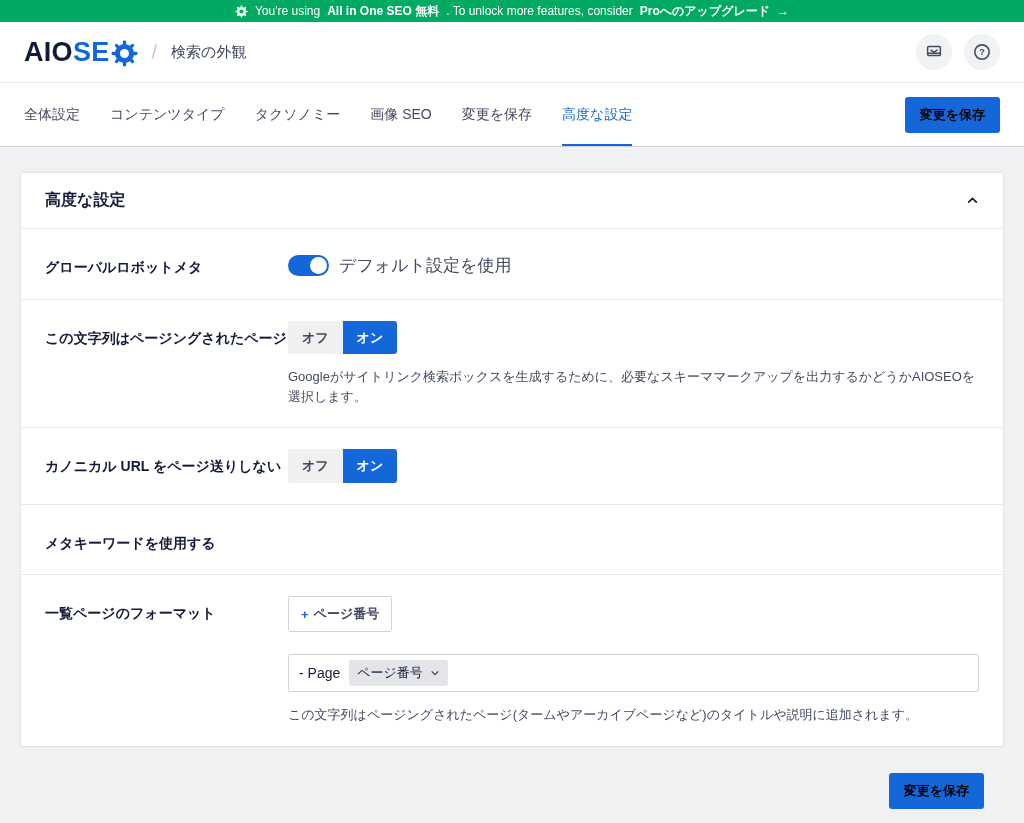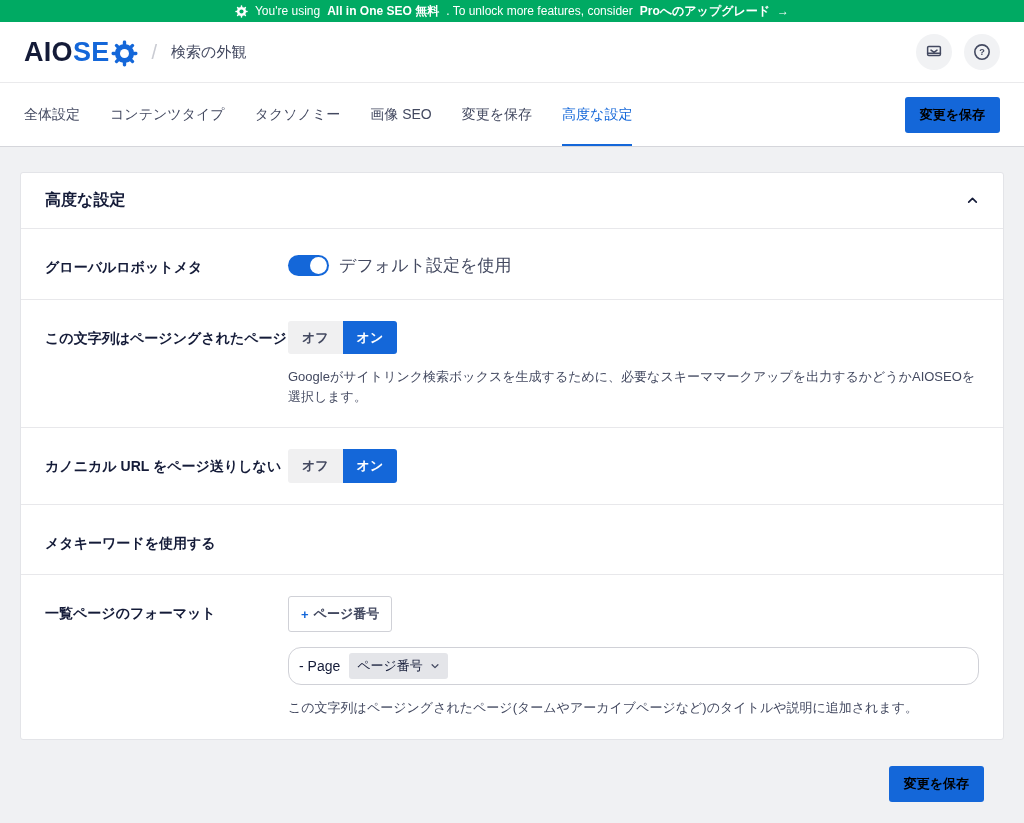--- a/index.html
+++ b/index.html
@@ -49,21 +49,21 @@
   .segmented { display: inline-flex; border-radius: 3px; overflow: hidden; }
   .seg { min-width: 52px; padding: 9px 14px; font-size: 13px; font-weight: bold; text-align: right; cursor: pointer; line-height: 1.2; }
   .seg.gray { background: #f0f0f1; color: #434960; }
   .seg.blue { background: #1467d9; color: #fff; }
   .seg.dark { background: #434960; color: #fff; }
 
   .desc { margin-top: 13px; font-size: 13px; color: #434960; line-height: 1.5; }
 
   .add-btn { display: inline-flex; align-items: center; gap: 5px; background: #fff; border: 1px solid #d0d1d7; border-radius: 3px; padding: 8px 12px; font-size: 13px; font-weight: bold; color: #434960; cursor: pointer; font-family: inherit; }
   .add-btn .plus { color: #1467d9; font-weight: bold; }
-  .format-input { margin-top: 15px; height: 38px; border: 1px solid #d0d1d7; border-radius: 13px; background: #fff; display: flex; align-items: center; padding: 0 10px; gap: 9px; cursor: text; }
+  .format-input { margin-top: 22px; height: 38px; border: 1px solid #d0d1d7; border-radius: 3px; background: #fff; display: flex; align-items: center; padding: 0 10px; gap: 9px; cursor: text; }
   .format-text { font-size: 14px; color: #141b38; }
   .chip { background: #e4e5e9; border-radius: 3px; padding: 4px 8px; display: inline-flex; align-items: center; gap: 7px; font-size: 13px; color: #141b38; cursor: pointer; }
 
   .footer { display: flex; justify-content: flex-end; padding: 26px 20px 0; }
 </style>
 </head>
 <body>
 
 <div class="page">
 

